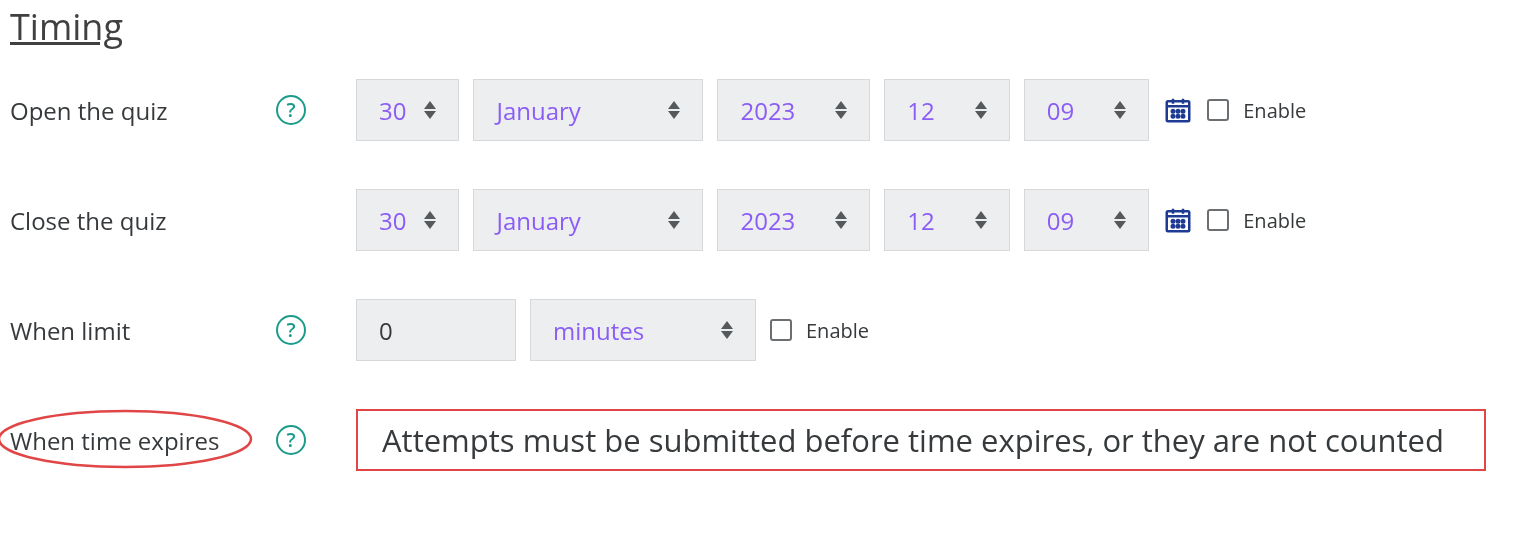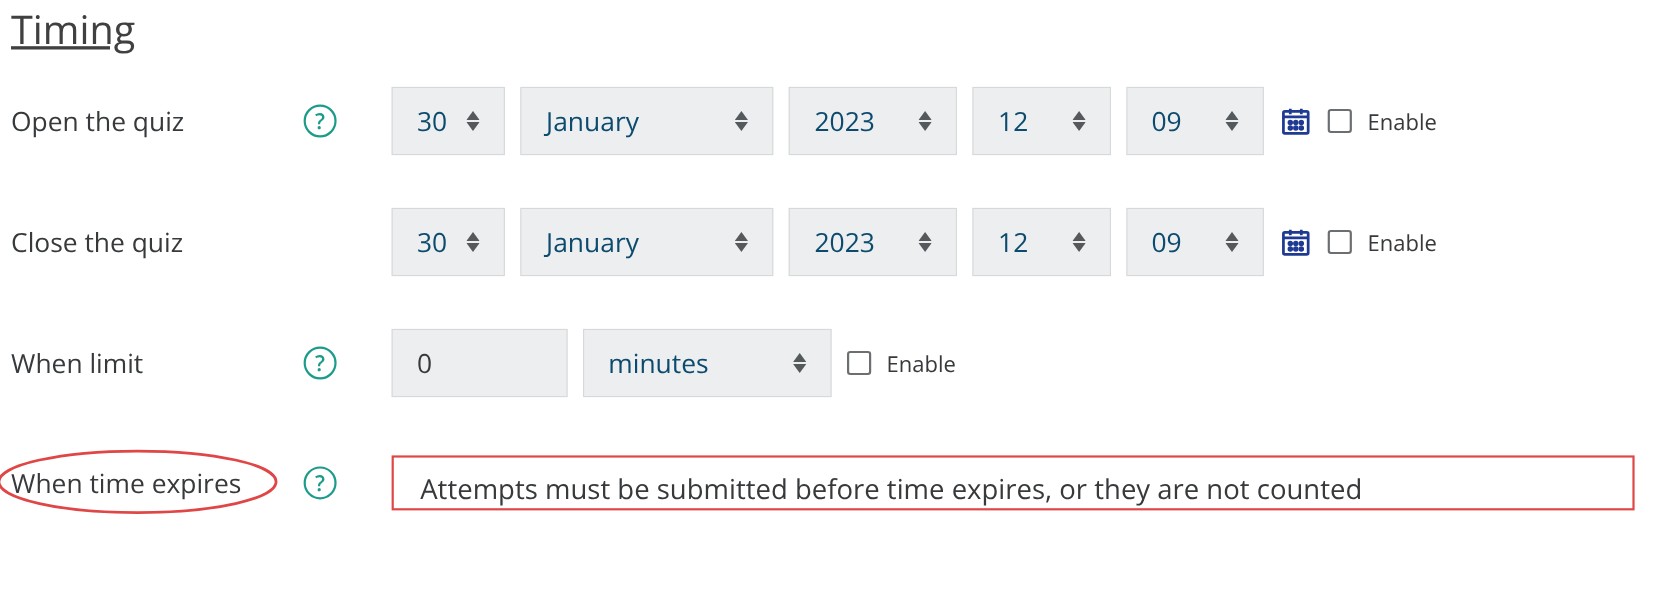--- a/index.html
+++ b/index.html
@@ -74,21 +74,21 @@
     height: 62px;
     display: inline-flex;
     align-items: center;
     justify-content: center;
     gap: 18px;
     padding: 0 22px;
     font-size: 24px;
     cursor: pointer;
   }
   .sel.disabled { color: #8a8f93; }
-  .sel .val { color: #0c4a6e; }
+  .sel .val { color: #8b5cf6; }
   .sort-icon {
     display: inline-flex;
     flex-direction: column;
     align-items: center;
     justify-content: center;
     gap: 2px;
   }
   .sort-icon svg { display: block; }
 
   .num-input {
@@ -122,25 +122,25 @@
   }
   .enable-label {
     font-size: 20px;
     color: #373a3c;
   }
 
   .expire-select {
     border: 2px solid #e04646;
     background: #fff;
     color: #373a3c;
-    height: 50px;
-    display: inline-flex;
-    align-items: flex-end;
+    height: 62px;
+    display: inline-flex;
+    align-items: center;
     padding: 0 24px;
-    font-size: 25px;
+    font-size: 31px;
     width: 1130px;
     cursor: pointer;
   }
 
   .red-ellipse {
     position: absolute;
     left: -14px;
     top: -16px;
     width: 258px;
     height: 62px;

